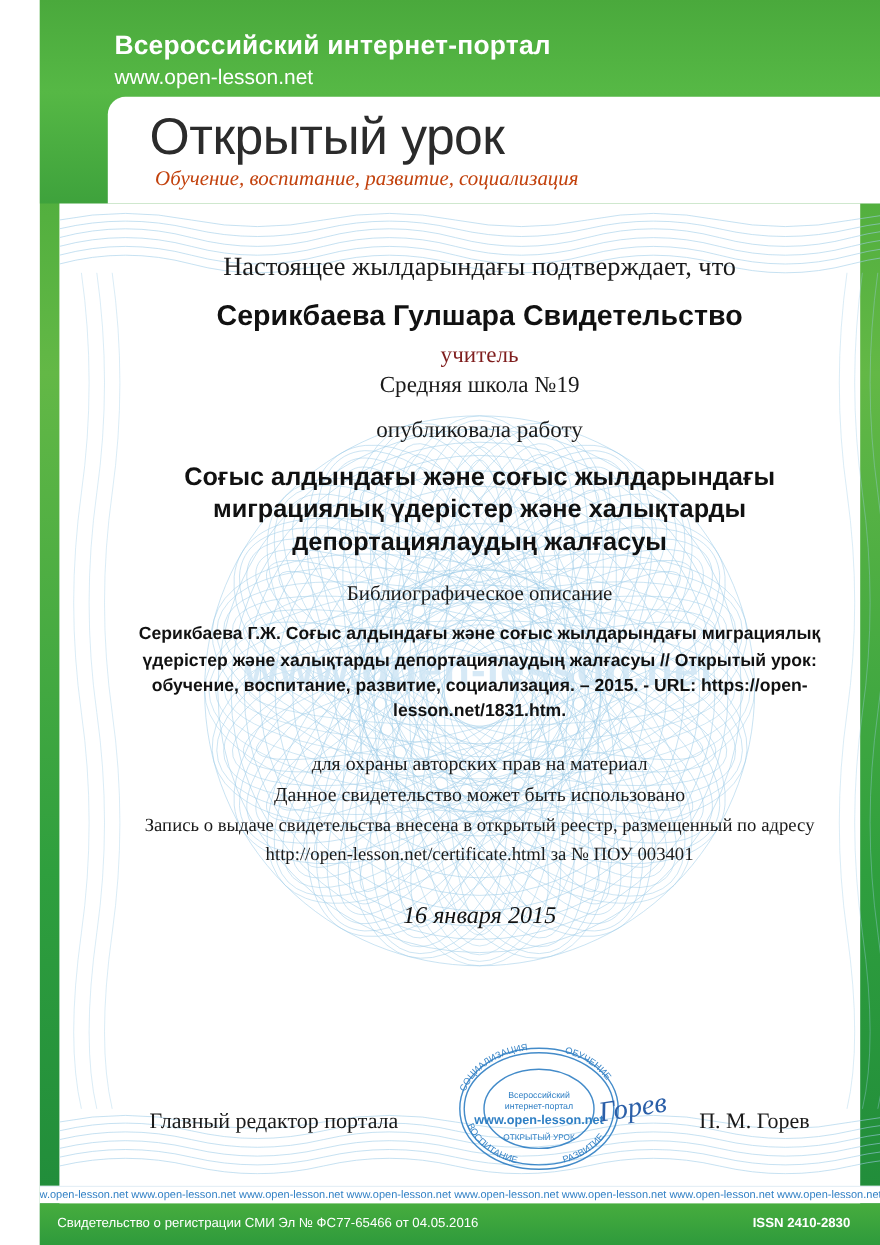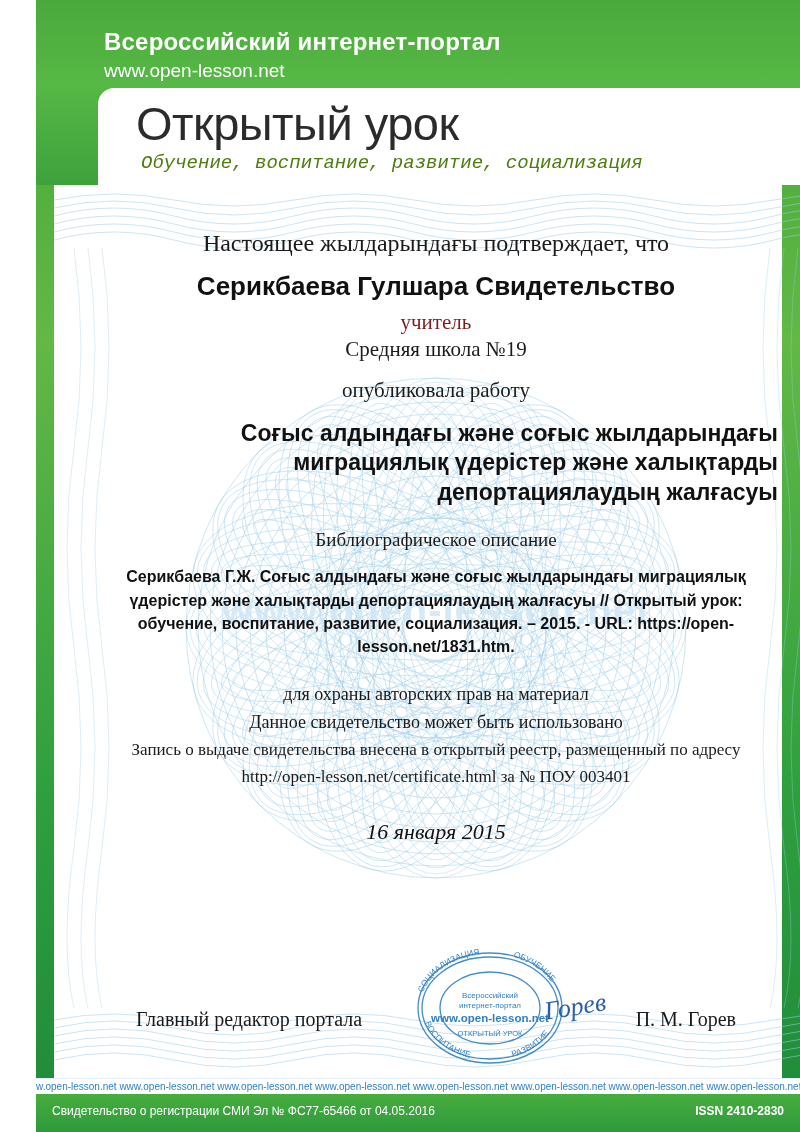--- a/index.html
+++ b/index.html
@@ -61,24 +61,24 @@
     position: absolute;
     left: 100px; top: 96px;
     font-family: "Liberation Sans", sans-serif;
     font-size: 47px;
     color: #2b2b2b;
     letter-spacing: -0.5px;
   }
   .brand-sub {
     position: absolute;
     left: 105px; top: 152px;
-    font-family: Liberation Mono, monospace;
+    font-family: Liberation Serif, serif;
     font-style: italic;
     font-size: 19px;
-    color: #4d7c0f;
+    color: #c2410c;
   }
 
   
   .guilloche {
     position: absolute;
     left: 18px; top: 188px;
     width: 764px; height: 880px;
     overflow: hidden;
   }
   .guilloche svg { display: block; }
@@ -139,21 +139,20 @@
     color: #1a1a1a;
     margin-bottom: 16px;
   }
   .work-title {
     font-family: "Liberation Sans", sans-serif;
     font-weight: bold;
     font-size: 23px;
     line-height: 1.28;
     color: #111;
     margin: 0 28px 22px 28px;
-    text-align: right;
   }
   .biblio-label {
     font-size: 19px;
     color: #1a1a1a;
     margin-bottom: 14px;
   }
   .biblio-text {
     font-family: "Liberation Sans", sans-serif;
     font-weight: bold;
     font-size: 16px;
@@ -227,21 +226,21 @@
   }
   .footer-left {
     position: absolute;
     left: 16px; top: 1104px;
     color: #ffffff;
     font-family: "Liberation Sans", sans-serif;
     font-size: 12px;
   }
   .footer-right {
     position: absolute;
-    right: 16px; top: 1104px;
+    right: 27px; top: 1104px;
     color: #ffffff;
     font-family: "Liberation Sans", sans-serif;
     font-weight: bold;
     font-size: 12px;
   }
 </style>
 </head>
 <body>
 
 <div id="page">

